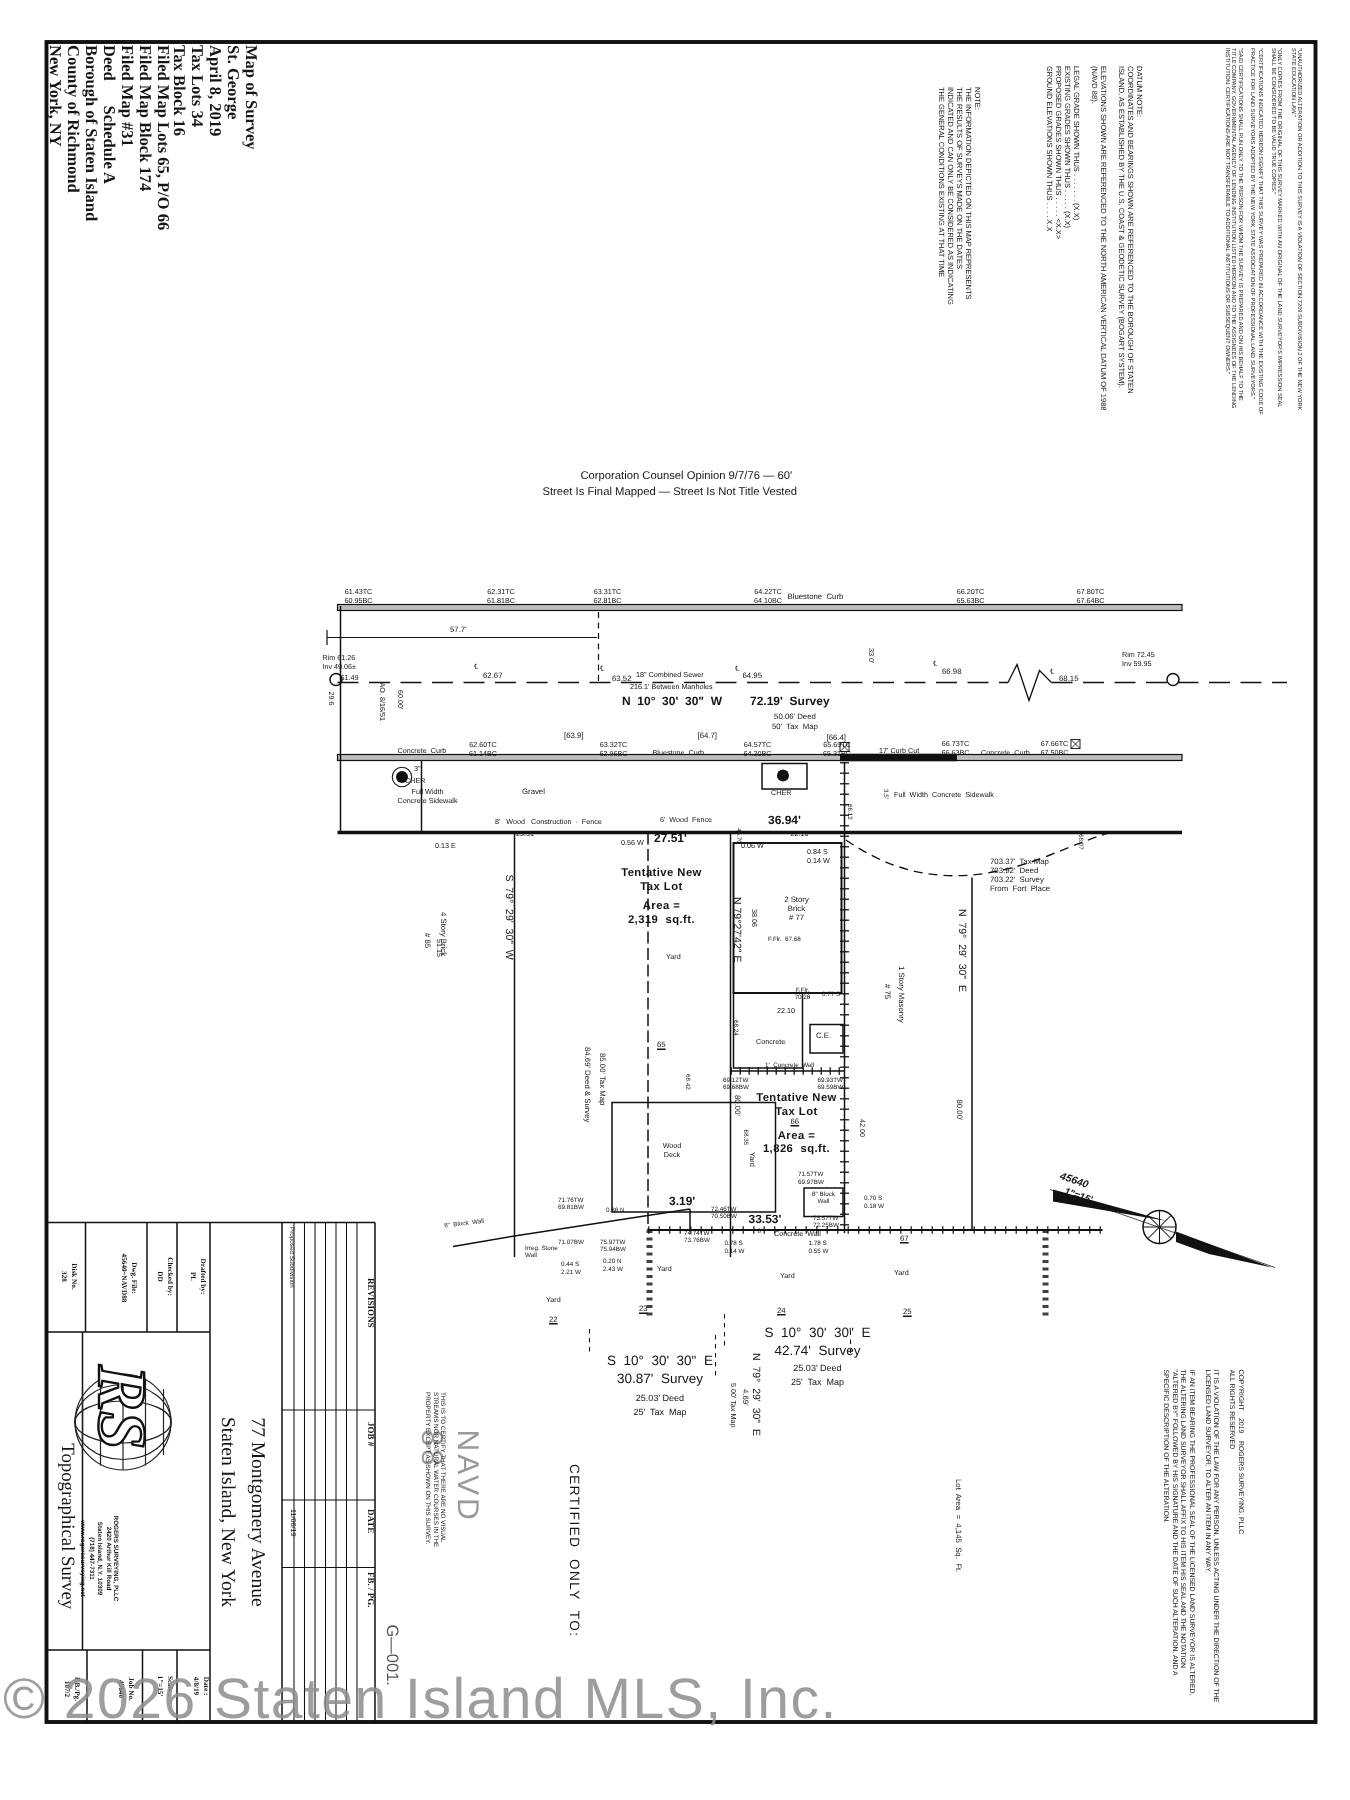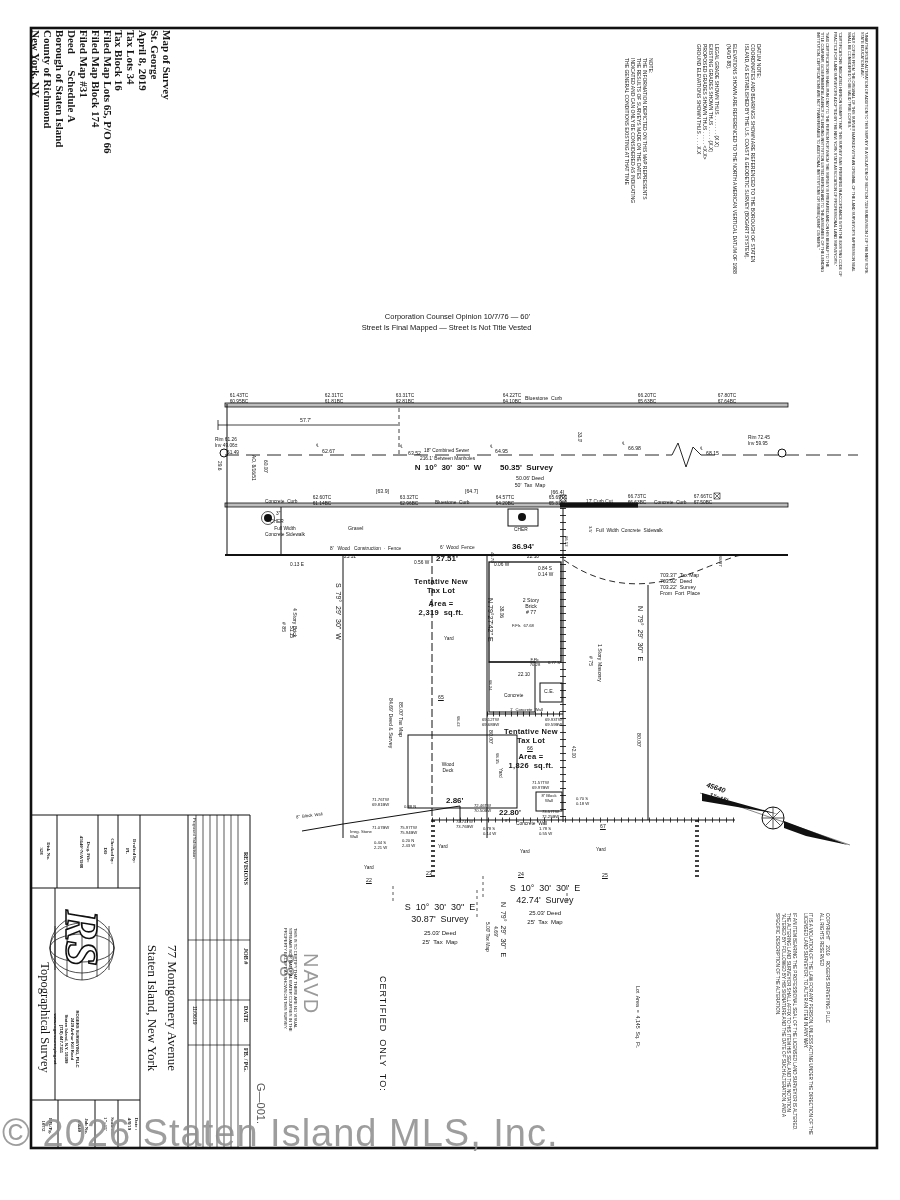--- a/index.html
+++ b/index.html
@@ -128,21 +128,21 @@
 
 ELEVATIONS SHOWN ARE REFERENCED TO THE NORTH AMERICAN VERTICAL DATUM OF 1988 (NAVD 88).
 
 LEGAL GRADE SHOWN THUS . . . . . . . (X.X)
 EXISTING GRADES SHOWN THUS . . . . . (X.X)
 PROPOSED GRADES SHOWN THUS . . . . . &lt;X.X&gt;
 GROUND ELEVATIONS SHOWN THUS . . . . X.X</div>
   <div class="lb r" style="left:654px;top:58px;width:148px;font-size:5px;line-height:1.2">NOTE:
 THE INFORMATION DEPICTED ON THIS MAP REPRESENTS THE RESULTS OF SURVEYS MADE ON THE DATES INDICATED AND CAN ONLY BE CONSIDERED AS INDICATING THE GENERAL CONDITIONS EXISTING AT THAT TIME</div>
 
-  <div class="lb c" style="left:330px;top:313px;width:255px;font-size:7.5px">Corporation Counsel Opinion 10/7/76 — 60'</div>
+  <div class="lb c" style="left:330px;top:313px;width:255px;font-size:7.5px">Corporation Counsel Opinion 9/7/76 — 60'</div>
   <div class="lb c" style="left:304px;top:324px;width:285px;font-size:7.5px">Street Is Final Mapped — Street Is Not Title Vested</div>
 
   <div class="lb t45 c" style="left:222px;top:393px;width:34px">61.43TC
 60.95BC</div>
   <div class="lb t45 c" style="left:317px;top:393px;width:34px">62.31TC
 61.81BC</div>
   <div class="lb t45 c" style="left:388px;top:393px;width:34px">63.31TC
 62.81BC</div>
   <div class="lb t45 c" style="left:495px;top:393px;width:34px">64.22TC
 64.10BC</div>
@@ -163,21 +163,21 @@
   <div class="lb t5" style="left:322px;top:448px">62.67</div>
   <div class="lb t5" style="left:408px;top:450px">63.52</div>
   <div class="lb t5" style="left:495px;top:448px">64.95</div>
   <div class="lb t5" style="left:628px;top:445px">66.98</div>
   <div class="lb t5" style="left:706px;top:450px">68.15</div>
   <div class="lb t45" style="left:424px;top:448px">18" Combined Sewer</div>
   <div class="lb t45" style="left:420px;top:456px">216.1' Between Manholes</div>
   <div class="lb t45" style="left:748px;top:435px;width:40px">Rim 72.45
 Inv 59.95</div>
   <div class="lb t8 c" style="left:408px;top:463px;width:80px">N  10°  30'  30"  W</div>
-  <div class="lb t8" style="left:500px;top:463px">50.35'  Survey</div>
+  <div class="lb t8" style="left:500px;top:463px">72.19'  Survey</div>
   <div class="lb t5 c" style="left:505px;top:475px;width:50px">50.06' Deed</div>
   <div class="lb t5 c" style="left:505px;top:482px;width:50px">50'  Tax  Map</div>
   <div class="lb t5" style="left:376px;top:488px">[63.9]</div>
   <div class="lb t5" style="left:465px;top:488px">[64.7]</div>
   <div class="lb t5" style="left:551px;top:489px">[66.4]</div>
   <div class="lb r t45" style="left:256px;top:455px">AO, 8/16/51</div>
   <div class="lb r t45" style="left:268px;top:460px">60.00'</div>
   <div class="lb r t45" style="left:222px;top:461px">29.6</div>
   <div class="lb r t45" style="left:582px;top:432px">33.0'</div>
   <div class="lb t45" style="left:265px;top:499px">Concrete  Curb</div>
@@ -269,24 +269,24 @@
 703.22'  Survey
 From  Fort  Place</div>
   <div class="lb r t4" style="left:722px;top:556px">68.07</div>
   <div class="lb t45 c" style="left:432px;top:762px;width:32px">Wood
 Deck</div>
 
   <div class="lb t4" style="left:404px;top:805px">0.88 N</div>
   <div class="lb t4" style="left:372px;top:798px;width:28px">71.76TW
 69.81BW</div>
   <div class="lb t4" style="left:296px;top:812px;width:56px;transform:rotate(-7deg)">8"  Block  Wall</div>
-  <div class="lb t8" style="left:446px;top:796px">2.86'</div>
+  <div class="lb t8" style="left:446px;top:796px">3.19'</div>
   <div class="lb t4" style="left:474px;top:804px;width:28px">72.46TW
 70.50BW</div>
-  <div class="lb t8" style="left:499px;top:808px">22.80'</div>
+  <div class="lb t8" style="left:499px;top:808px">33.53'</div>
   <div class="lb t4" style="left:532px;top:781px;width:28px">71.57TW
 69.97BW</div>
   <div class="lb t4 c" style="left:538px;top:794px;width:22px">8" Block
 Wall</div>
   <div class="lb t4" style="left:576px;top:797px;width:24px">0.70 S
 0.18 W</div>
   <div class="lb t4" style="left:542px;top:810px;width:28px">73.57TW
 72.25BW</div>
   <div class="lb t4" style="left:505px;top:819px">8"</div>
   <div class="lb t45" style="left:516px;top:821px">Concrete  Wall</div>

